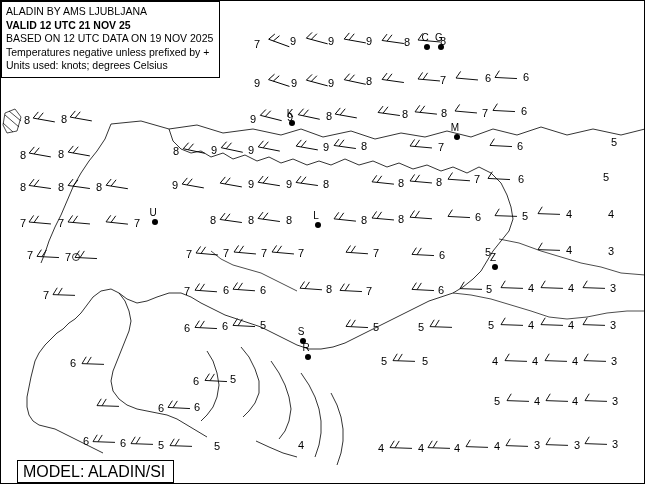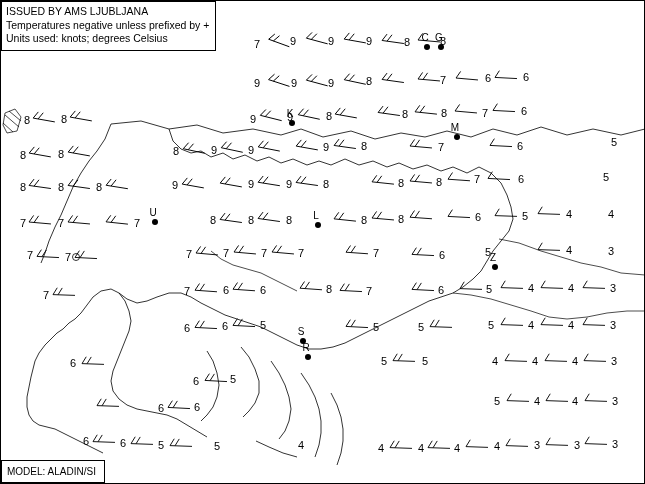--- a/index.html
+++ b/index.html
@@ -23,26 +23,26 @@
     background:#ffffff;
     border:1px solid #000;
     padding:3px 6px 4px 4px;
     font-size:10.5px;
     line-height:13.5px;
     white-space:nowrap;
   }
   .legend-box .bold{font-weight:bold;}
   .model-box{
     position:absolute;
-    left:0;
+    left:16px;
     bottom:0;
     background:#ffffff;
     border:1px solid #000;
     padding:3px 8px 3px 5px;
-    font-size:10px;
+    font-size:16px;
     line-height:15px;
     white-space:nowrap;
   }
   .temp{
     position:absolute;
     font-size:11px;
     color:#000;
     transform:translate(-50%,-50%);
     white-space:nowrap;
   }
@@ -689,21 +689,23 @@
       <div class="stn-label" style="left: 289px; top: 112px;">K</div>
       <div class="stn-label" style="left: 454px; top: 126px;">M</div>
       <div class="stn-label" style="left: 152px; top: 211px;">U</div>
       <div class="stn-label" style="left: 315px; top: 214px;">L</div>
       <div class="stn-label" style="left: 492px; top: 256px;">Z</div>
       <div class="stn-label" style="left: 300px; top: 330px;">S</div>
       <div class="stn-label" style="left: 305px; top: 346px;">R</div>
     </div>
 
   <div class="legend-box">
-    <div>ISSUED BY AMS LJUBLJANA</div>
+    <div>ALADIN BY AMS LJUBLJANA</div>
+    <div class="bold">VALID 12 UTC 21 NOV 25</div>
+    <div>BASED ON 12 UTC DATA ON 19 NOV 2025</div>
     <div>Temperatures negative unless prefixed by +</div>
     <div>Units used: knots; degrees Celsius</div>
   </div>
 
   <div class="model-box">
     <span>MODEL: ALADIN/SI</span>
   </div>
 
 </div>
 

